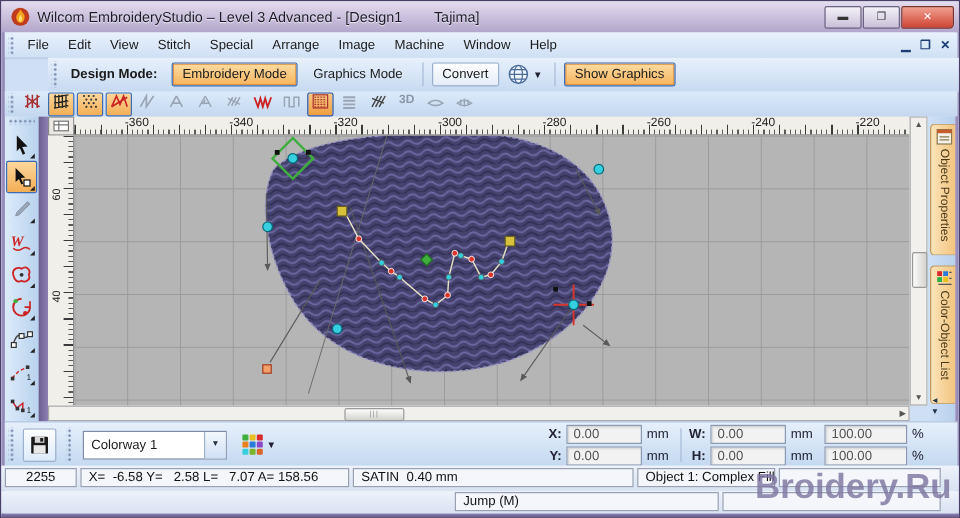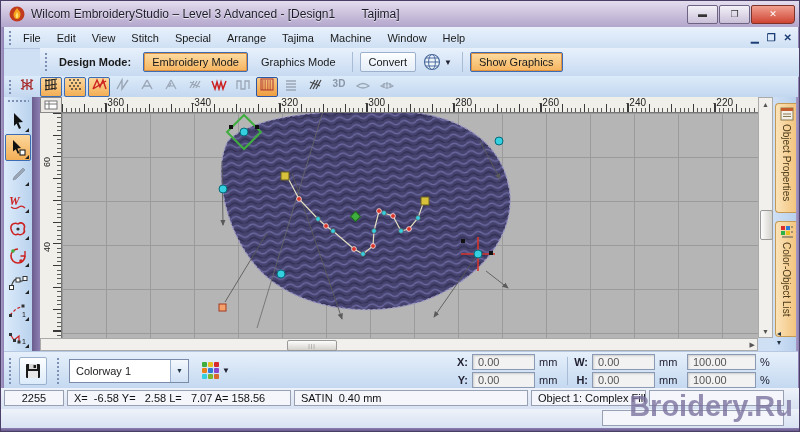--- a/index.html
+++ b/index.html
@@ -143,21 +143,21 @@
   </div>
 
   <div class="menubar">
     <div class="grip"></div>
     <span class="menu-item">File</span>
     <span class="menu-item">Edit</span>
     <span class="menu-item">View</span>
     <span class="menu-item">Stitch</span>
     <span class="menu-item">Special</span>
     <span class="menu-item">Arrange</span>
-    <span class="menu-item">Tajima</span>
+    <span class="menu-item">Image</span>
     <span class="menu-item">Machine</span>
     <span class="menu-item">Window</span>
     <span class="menu-item">Help</span>
     <div class="mdi-btns">
       <span>▁</span>
       <span>❐</span>
       <span>✕</span>
     </div>
   </div>
 
@@ -552,18 +552,19 @@
 
   <div class="status1">
     <div class="sbox" style="left:3px;width:60px;justify-content:center">2255</div>
     <div class="sbox" style="left:66px;width:224px">X=  -6.58 Y=   2.58 L=   7.07 A= 158.56</div>
     <div class="sbox" style="left:293px;width:234px">SATIN  0.40 mm</div>
     <div class="sbox" style="left:530px;width:115px">Object 1: Complex Fill</div>
     <div class="sbox" style="left:648px;width:135px"></div>
   </div>
 
   <div class="status2">
+    <div class="sbox" style="left:378px;width:220px">Jump (M)</div>
     <div class="sbox" style="left:601px;width:182px"></div>
   </div>
 
   <div class="watermark">Broidery.Ru</div>
   <div class="bottomborder"></div>
 </div>
 
 </body></html>

